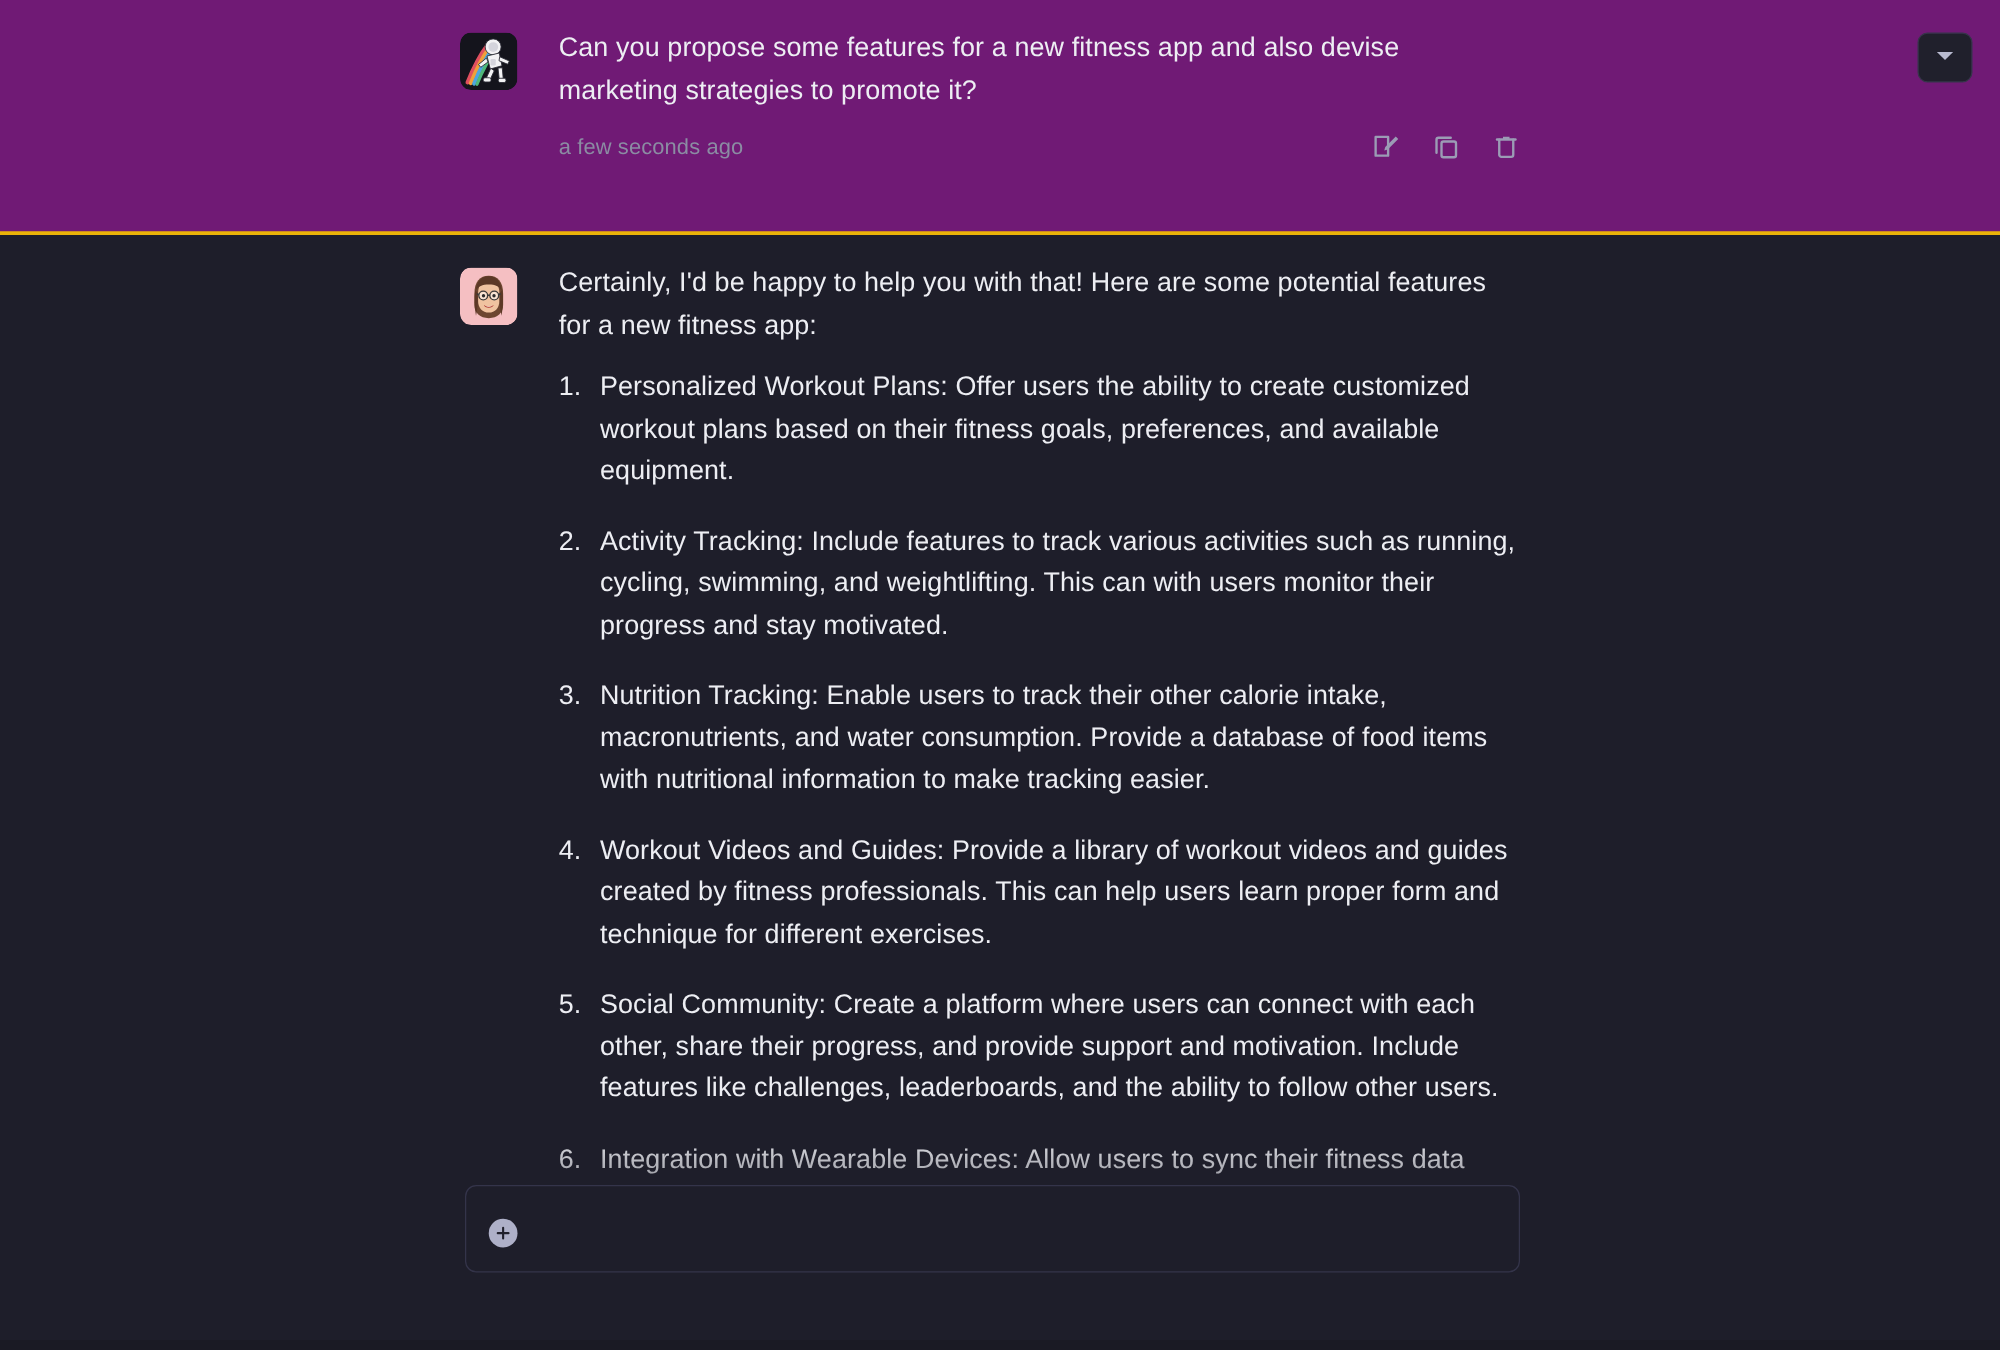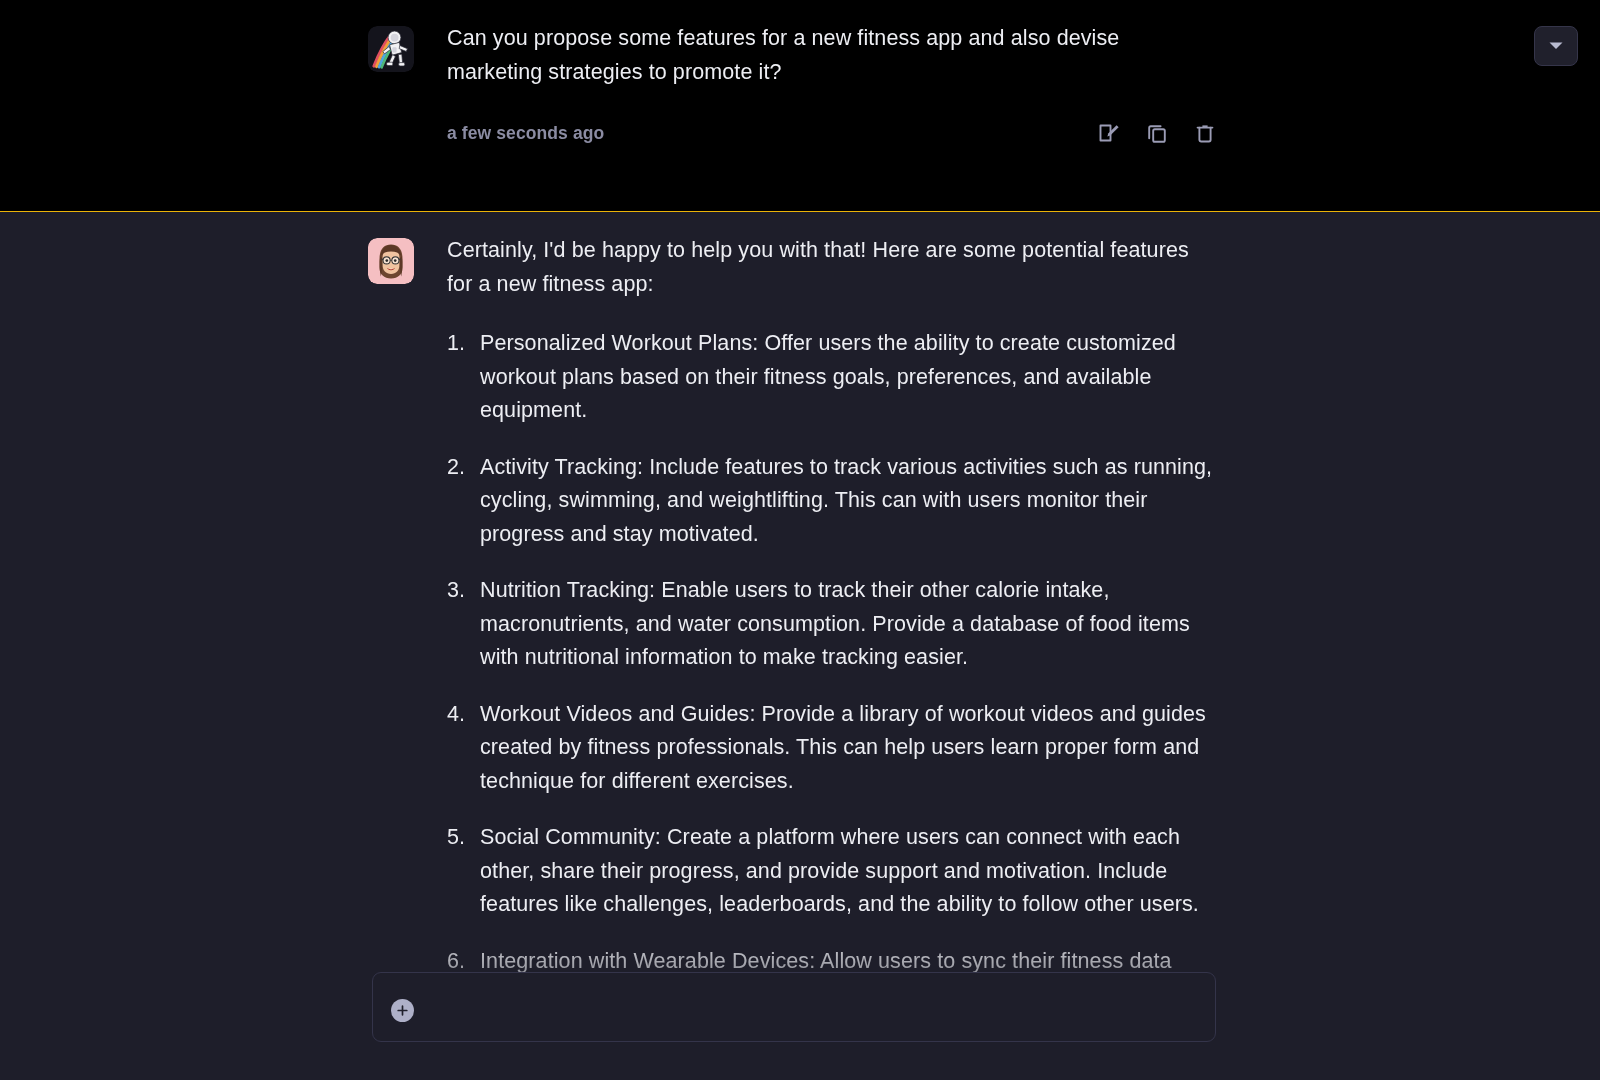--- a/index.html
+++ b/index.html
@@ -13,24 +13,24 @@
   body {
     background: #1a1a24;
     font-family: "Liberation Sans", sans-serif;
     color: #e8e8ef;
     position: relative;
   }
 
   
   .user-block {
     position: relative;
-    background: #000000;
+    background: #701a75;
     padding: 22px 0 0 0;
-    height: 212px;
-    border-bottom: 1px solid #eab308;
+    height: 188px;
+    border-bottom: 3px solid #eab308;
   }
 
   .msg-inner {
     display: flex;
     align-items: flex-start;
     padding-left: 368px;
     padding-right: 340px;
   }
 
   .avatar {
@@ -56,24 +56,23 @@
     line-height: 33.5px;
     color: #edeef3;
     letter-spacing: 0.1px;
     max-width: 700px;
   }
 
   
   .meta-row {
     display: flex;
     align-items: center;
-    margin-top: 28px;
+    margin-top: 12px;
     height: 32px;
     max-width: 772px;
-    font-weight: bold;
   }
 
   .timestamp {
     font-size: 17.5px;
     color: #8b8ca3;
     letter-spacing: 0.1px;
   }
 
   .actions {
     margin-left: auto;
@@ -115,21 +114,21 @@
     background: #1e1e2a;
     padding: 22px 0 4px 0;
     height: 884px;
     position: relative;
     overflow: hidden;
   }
 
   .assistant-block .msg-text { max-width: 768px; }
 
   .ol-list {
-    margin-top: 26px;
+    margin-top: 16px;
     list-style: none;
     counter-reset: li;
     max-width: 770px;
   }
 
   .ol-list li {
     counter-increment: li;
     position: relative;
     padding-left: 33px;
     font-size: 21.5px;

